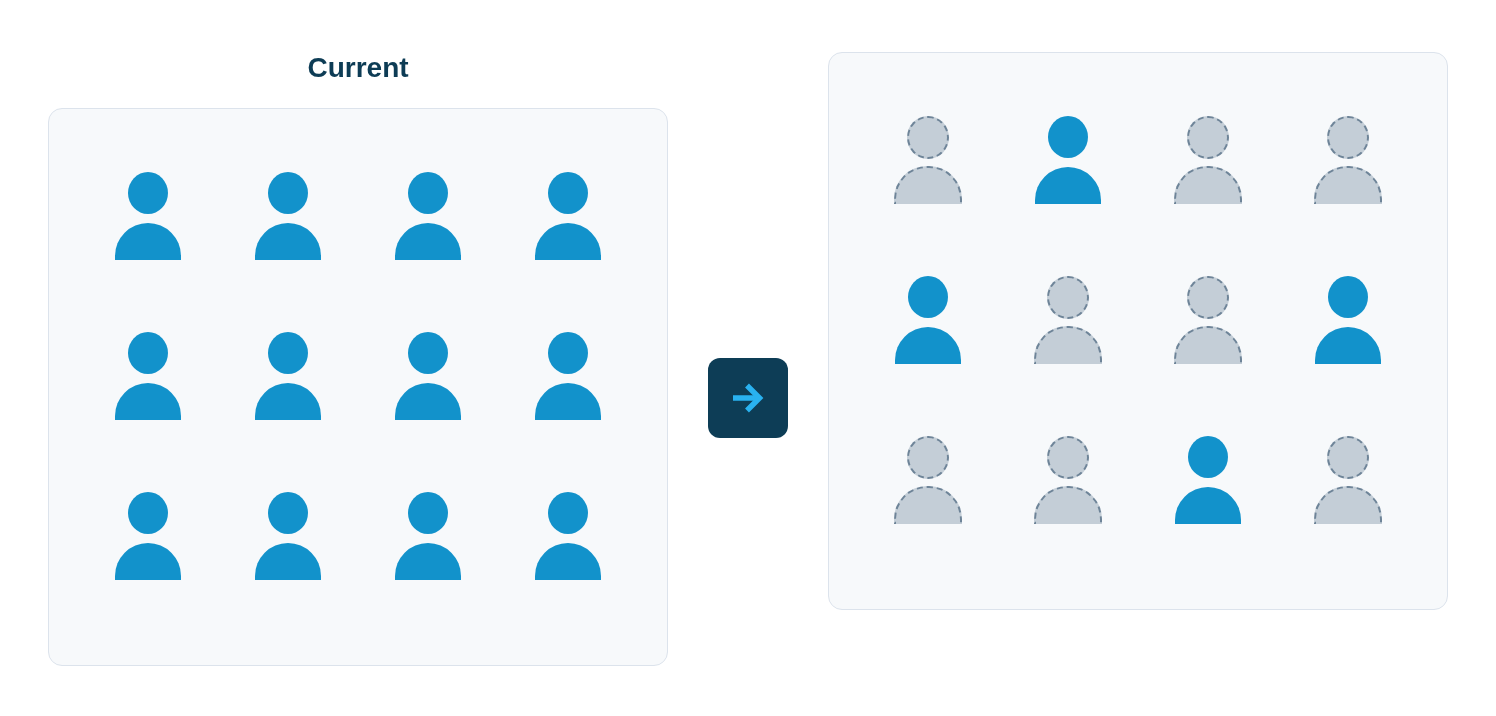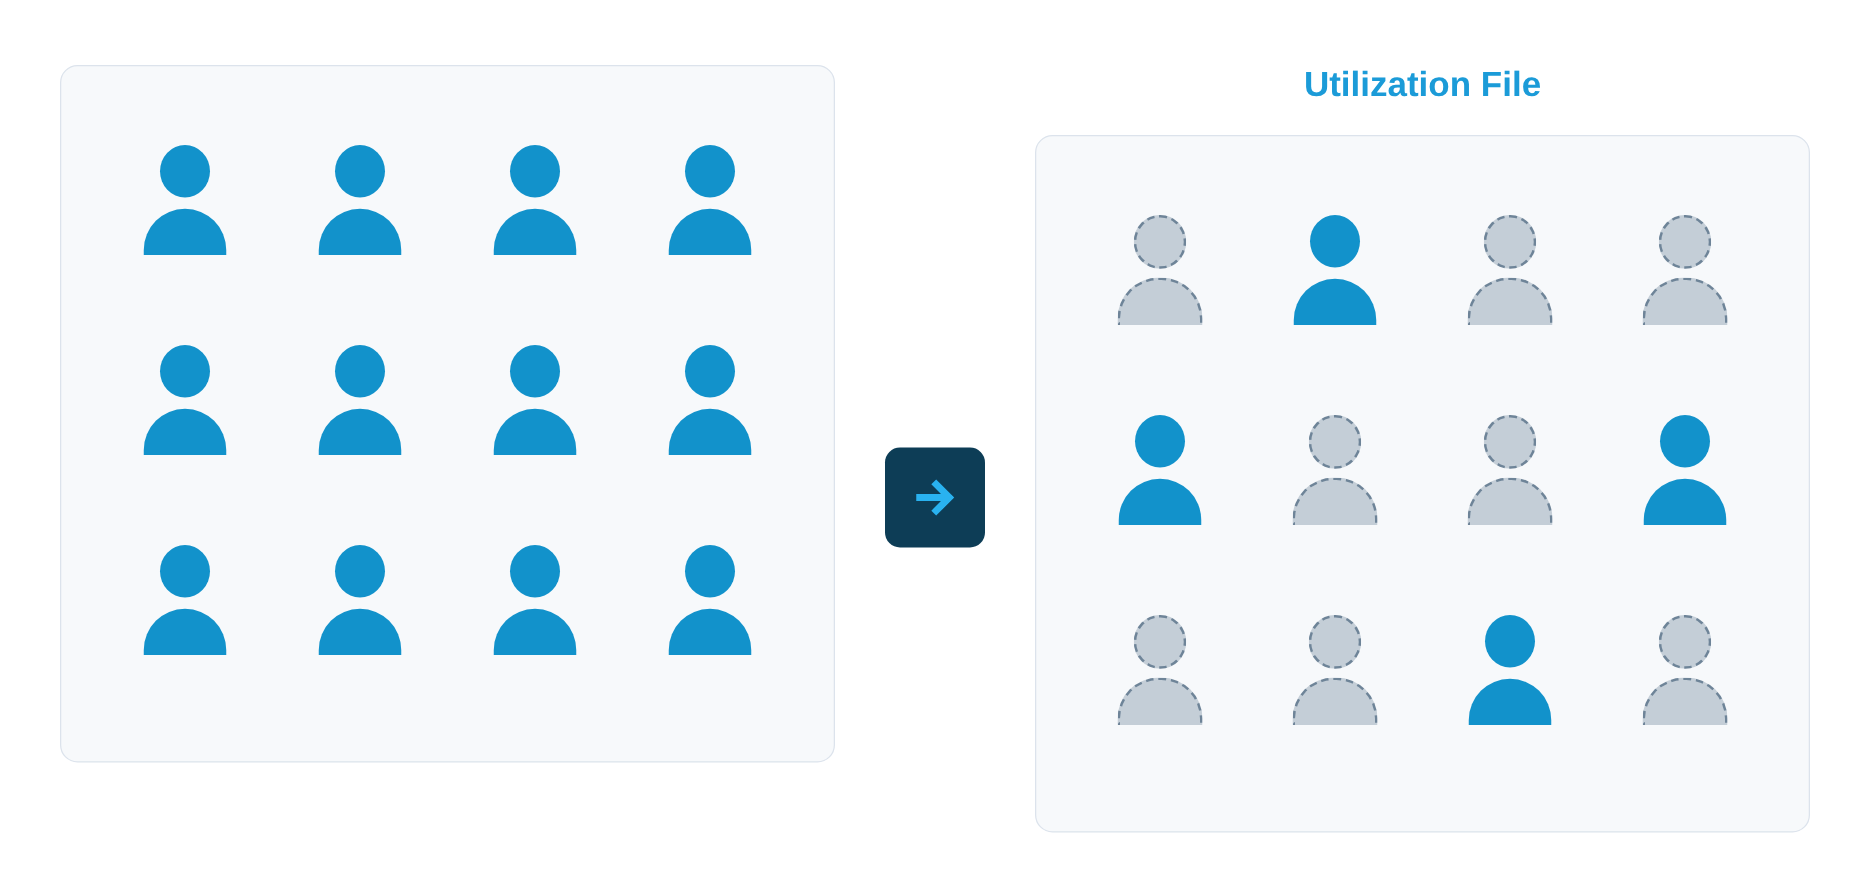--- a/index.html
+++ b/index.html
@@ -104,20 +104,21 @@
     cursor:pointer;
   }
   .arrow-btn svg{display:block;}
 </style>
 </head>
 <body>
 
 <div class="layout">
 
   <section class="column">
+    <h2 class="title title-current">Current</h2>
     <div class="panel">
         <div class="person active">
           <div class="head"></div>
           <div class="torso"></div>
         </div>
         <div class="person active">
           <div class="head"></div>
           <div class="torso"></div>
         </div>
         <div class="person active">
@@ -166,21 +167,20 @@
   <div class="arrow-col">
     <button class="arrow-btn">
       <svg width="44" height="44" viewBox="0 0 44 44" fill="none">
         <path d="M7 22 H33" stroke="var(--arrow)" stroke-width="5.5"></path>
         <path d="M21 9.5 L33.5 22 L21 34.5" stroke="var(--arrow)" stroke-width="5.5" fill="none"></path>
       </svg>
     </button>
   </div>
 
   <section class="column">
-    <h2 class="title title-utilization">Utilization File</h2>
     <div class="panel">
         <div class="person inactive">
           <div class="head"></div>
           <div class="torso"></div>
         </div>
         <div class="person active">
           <div class="head"></div>
           <div class="torso"></div>
         </div>
         <div class="person inactive">

